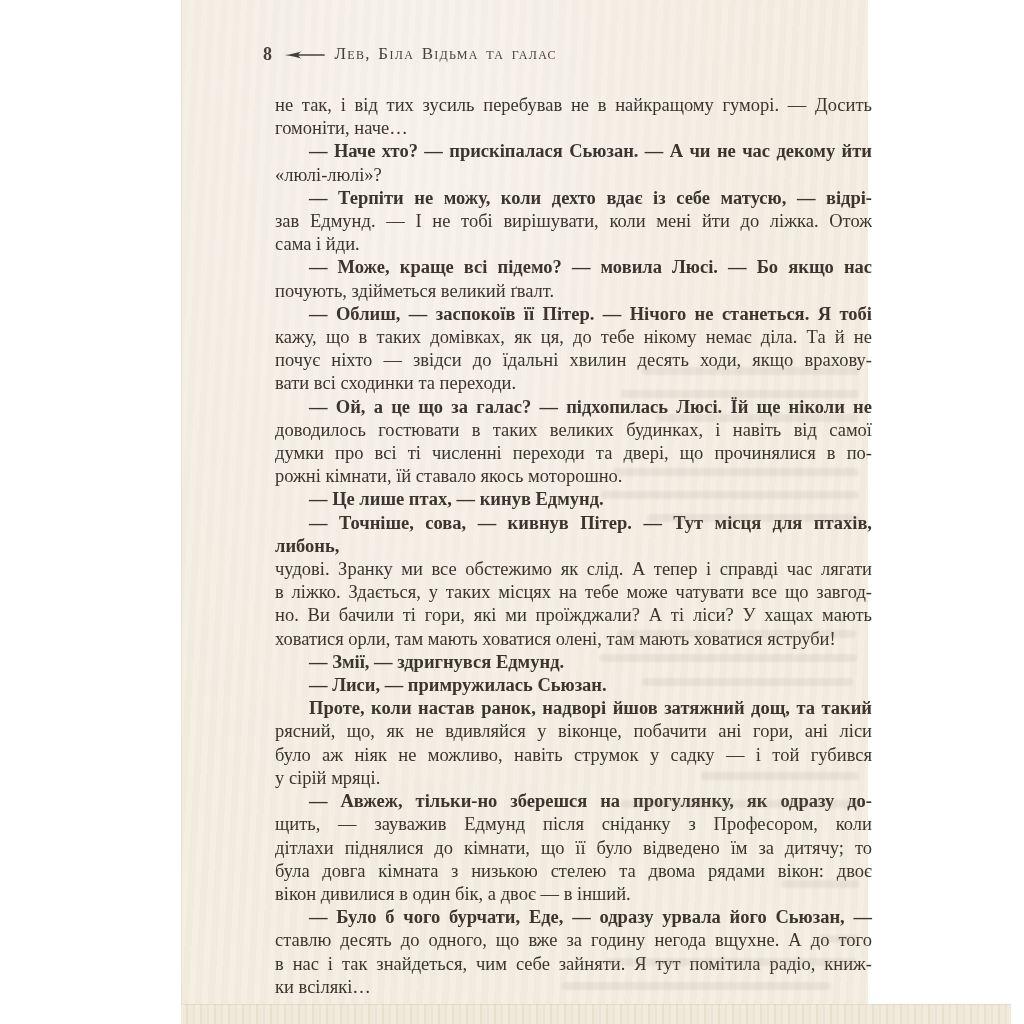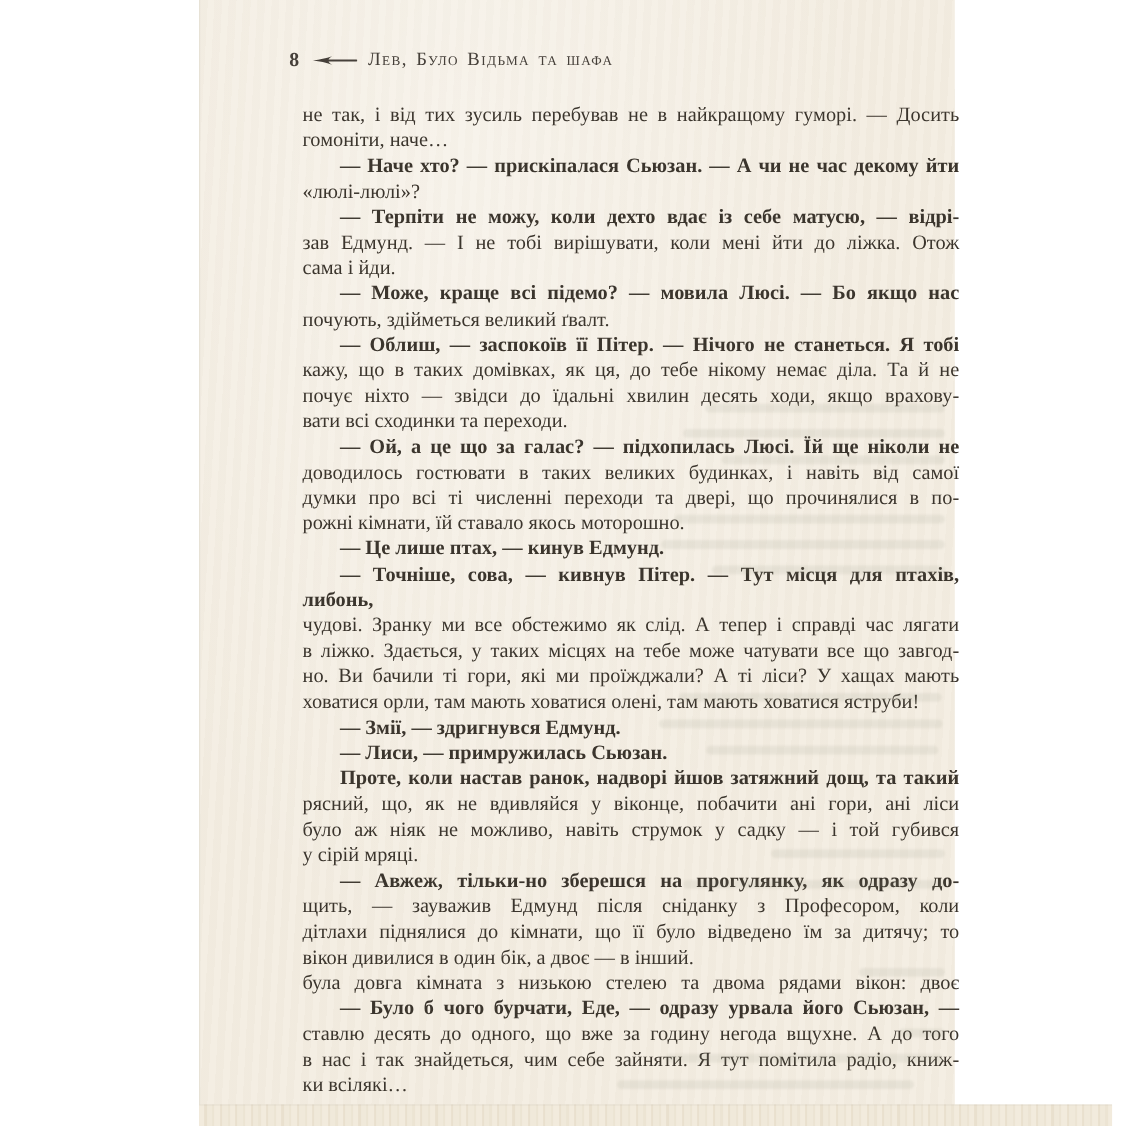--- a/index.html
+++ b/index.html
@@ -107,21 +107,21 @@
 <div class="stage">
 
   <div class="page">
 
     <div class="header">
       <span class="pagenum">8</span>
       <svg class="ornament" width="42" height="12" viewBox="0 0 42 12" aria-hidden="true">
         <path d="M41 6 H 11" stroke="#46403a" stroke-width="1.7" fill="none" stroke-linecap="round"></path>
         <path d="M19 2.2 C 13 4.2, 8 5.2, 1.5 6 C 8 6.8, 13 7.8, 19 9.8 C 14.5 7.6, 14.5 4.4, 19 2.2 Z" fill="#46403a"></path>
       </svg>
-      <span class="running-title">Лев, Було Відьма та шафа</span>
+      <span class="running-title">Лев, Біла Відьма та галас</span>
     </div>
 
     <div class="text-body">
         <div class="para">
           <div class="line first">не так, і від тих зусиль перебував не в найкращому гуморі. — Досить</div>
           <div class="line last">гомоніти, наче…</div>
         </div>
         <div class="para indent">
           <div class="line first">— Наче хто? — прискіпалася Сьюзан. — А чи не час декому йти</div>
           <div class="line last">«люлі-люлі»?</div>
@@ -166,22 +166,22 @@
         <div class="para indent">
           <div class="line first">Проте, коли настав ранок, надворі йшов затяжний дощ, та такий</div>
           <div class="line">рясний, що, як не вдивляйся у віконце, побачити ані гори, ані ліси</div>
           <div class="line">було аж ніяк не можливо, навіть струмок у садку — і той губився</div>
           <div class="line last">у сірій мряці.</div>
         </div>
         <div class="para indent">
           <div class="line first">— Авжеж, тільки-но зберешся на прогулянку, як одразу до-</div>
           <div class="line">щить, — зауважив Едмунд після сніданку з Професором, коли</div>
           <div class="line">дітлахи піднялися до кімнати, що її було відведено їм за дитячу; то</div>
+          <div class="line">була довга кімната з низькою стелею та двома рядами вікон: двоє</div>
           <div class="line last">вікон дивилися в один бік, а двоє — в інший.</div>
-          <div class="line">була довга кімната з низькою стелею та двома рядами вікон: двоє</div>
         </div>
         <div class="para indent">
           <div class="line first">— Було б чого бурчати, Еде, — одразу урвала його Сьюзан, —</div>
           <div class="line">ставлю десять до одного, що вже за годину негода вщухне. А до того</div>
           <div class="line">в нас і так знайдеться, чим себе зайняти. Я тут помітила радіо, книж-</div>
           <div class="line last">ки всілякі…</div>
         </div>
       </div>
 
     <div class="bleed" style="top:367px; left:459px; width:218px;"></div>

